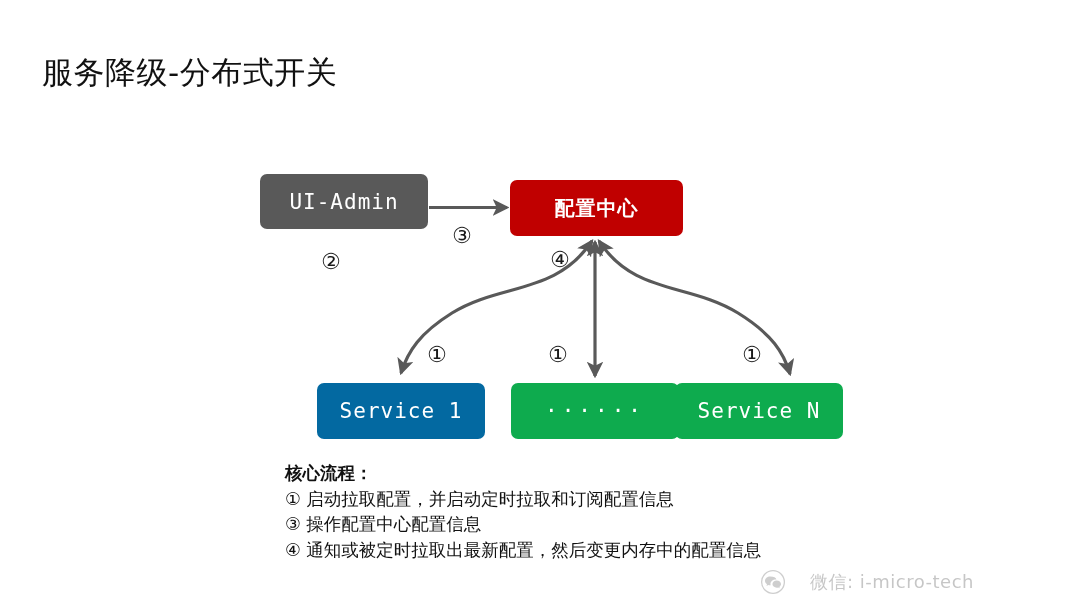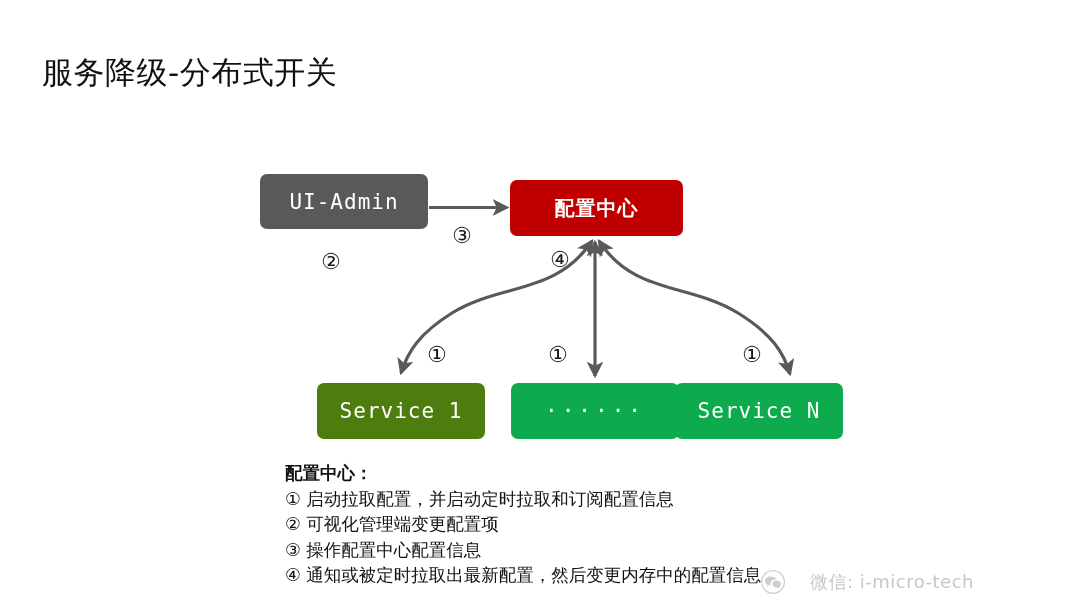--- a/index.html
+++ b/index.html
@@ -67,21 +67,21 @@
     background: #595959;
   }
   #node-config-center {
     left: 510px; top: 147px;
     width: 173px; height: 56px;
     background: #c00000;
   }
   #node-service-1 {
     left: 317px; top: 350px;
     width: 168px; height: 56px;
-    background: #4d7c0f;
+    background: #0369a1;
   }
   #node-service-mid {
     left: 511px; top: 350px;
     width: 168px; height: 56px;
     background: #0eab4e;
   }
   #node-service-n {
     left: 675px; top: 350px;
     width: 168px; height: 56px;
     background: #0eab4e;
@@ -205,23 +205,22 @@
 
   <div class="step-marker" style="left:550px; top:216px;">④</div>
 
   <div class="step-marker" style="left:427px; top:311px;">①</div>
 
   <div class="step-marker" style="left:548px; top:311px;">①</div>
 
   <div class="step-marker" style="left:742px; top:311px;">①</div>
 
   <div id="flow-legend">
-    <span class="legend-line legend-heading">配置中心：</span>
+    <span class="legend-line legend-heading">核心流程：</span>
     <span class="legend-line">① 启动拉取配置，并启动定时拉取和订阅配置信息</span>
-    <span class="legend-line">② 可视化管理端变更配置项</span>
     <span class="legend-line">③ 操作配置中心配置信息</span>
     <span class="legend-line">④ 通知或被定时拉取出最新配置，然后变更内存中的配置信息</span>
   </div>
 
   <div id="watermark">
     <svg class="wm-logo" viewBox="0 0 32 32" xmlns="http://www.w3.org/2000/svg">
       <circle cx="16" cy="16" r="14" fill="none" stroke="#9a9a9a" stroke-width="1.6"></circle>
       <path d="M12.6 9.2c-3.6 0-6.5 2.4-6.5 5.4 0 1.7 1 3.2 2.5 4.2l-.6 2 2.2-1.1c.7.2 1.5.3 2.4.3.2 0 .4 0 .6 0-.2-.5-.3-1.1-.3-1.6 0-3 2.9-5.4 6.5-5.4.3 0 .5 0 .8 0-.5-2.2-3-3.8-7.6-3.8z" fill="#9a9a9a"></path>
       <path d="M25.9 18.6c0-2.4-2.4-4.4-5.3-4.4s-5.3 2-5.3 4.4 2.4 4.4 5.3 4.4c.7 0 1.3-.1 1.9-.3l1.8.9-.5-1.6c1.3-.8 2.1-2.1 2.1-3.4z" fill="#9a9a9a"></path>
     </svg>

